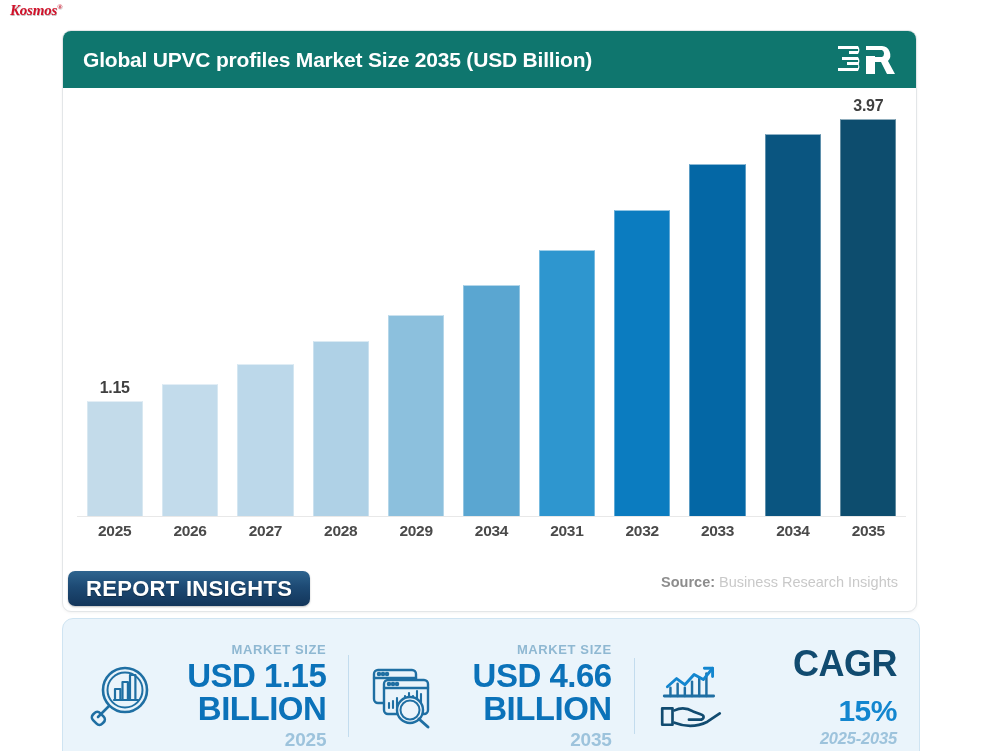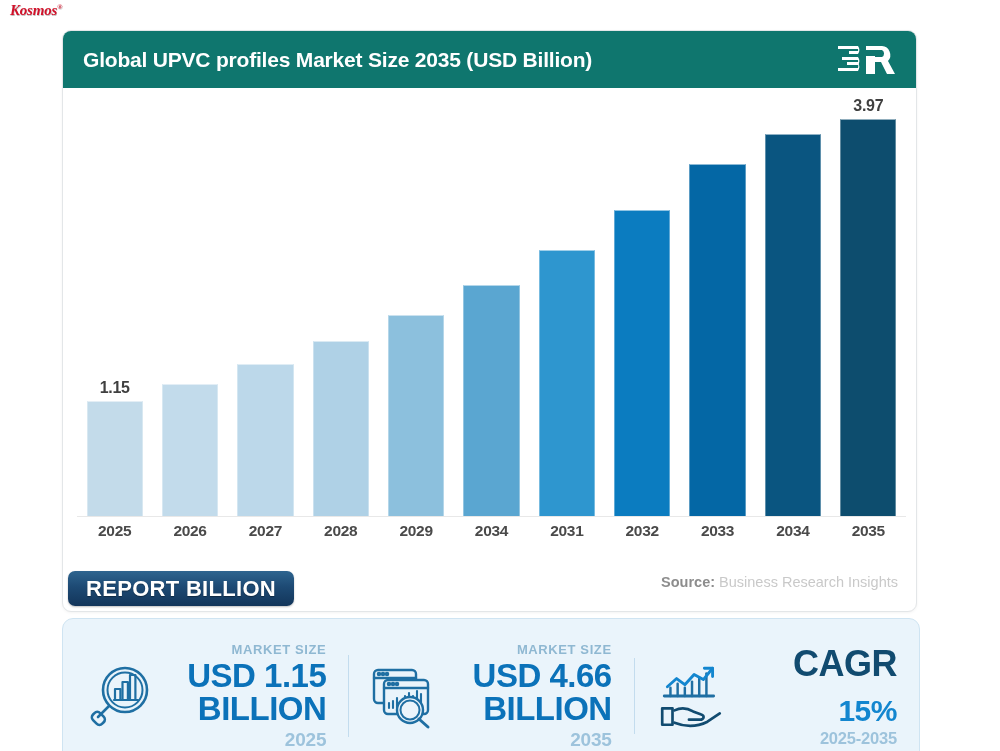--- a/index.html
+++ b/index.html
@@ -225,20 +225,21 @@
     color: #1386cf;
     letter-spacing: -0.5px;
     margin-top: 14px;
   }
   .cagr-range {
     font-size: 16.5px;
     font-weight: bold;
     color: #9dc3dc;
     margin-top: 4px;
     letter-spacing: -0.2px;
+    font-style: italic;
   }
 </style>
 </head>
 <body>
 
 <div id="root">
 
   <div class="watermark">
     <span>Kosmos</span><sup>®</sup>
   </div>
@@ -316,21 +317,21 @@
 
     <div class="card-footer">
       <div class="source">
         <b>Source:</b>
         <span>Business Research Insights</span>
       </div>
     </div>
   </div>
 
   <div class="insights-badge">
-    <span>REPORT BILLION</span>
+    <span>REPORT INSIGHTS</span>
   </div>
 
   <div class="insights-panel">
 
     <div class="insight-cell">
       <div class="insight-icon">
         <svg viewBox="0 0 72 72" width="72" height="72" fill="none" stroke="#1f6fa3" stroke-width="2.6" stroke-linecap="round" stroke-linejoin="round" aria-hidden="true">
           <circle cx="41" cy="30" r="22"></circle>
           <circle cx="41" cy="30" r="17.5" stroke-width="2"></circle>
           <line x1="25" y1="46" x2="14" y2="57"></line>

